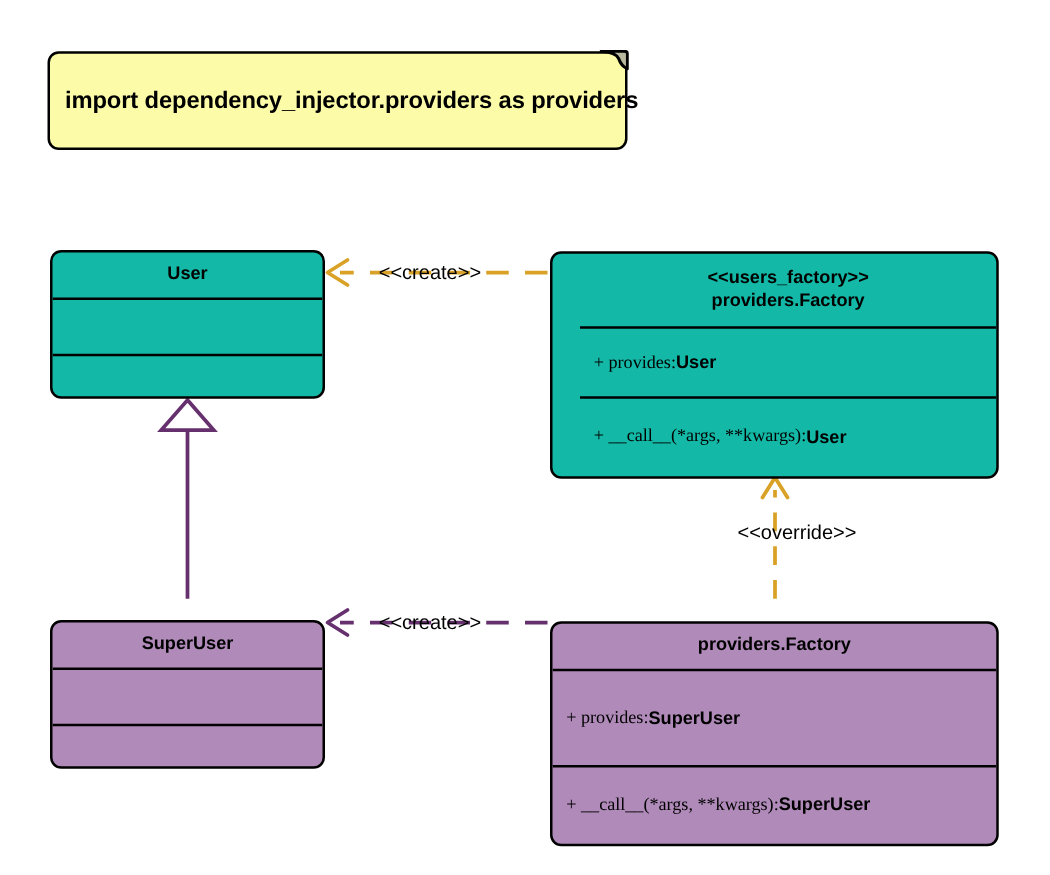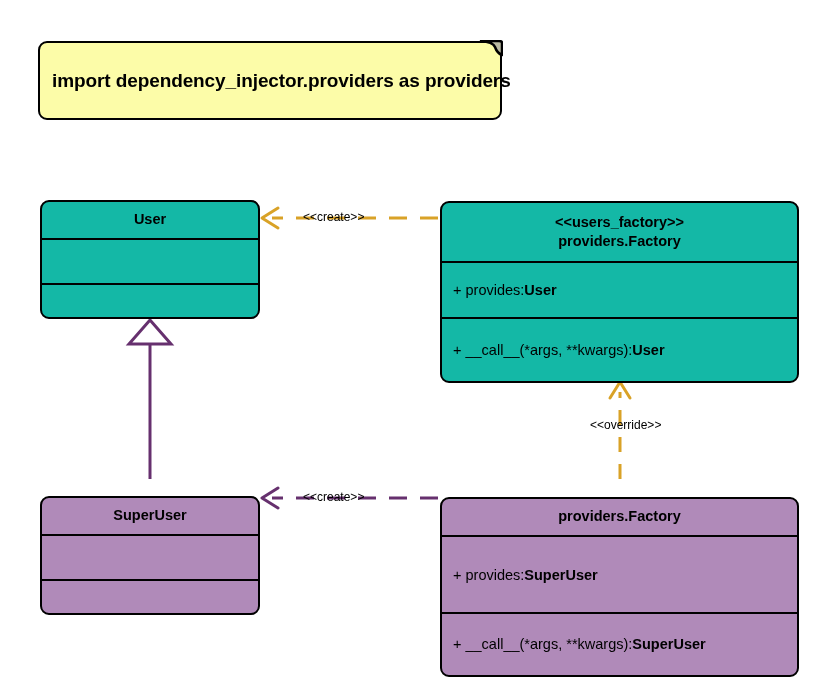--- a/index.html
+++ b/index.html
@@ -95,50 +95,50 @@
     line-height: 1.32;
   }
   .uml-class .class-member {
     display: flex;
     align-items: center;
     padding-left: 11px;
     font-size: 14.5px;
     white-space: nowrap;
   }
   .uml-class .class-member b { font-weight: bold; }
-  .uml-class .class-member .plain { font-weight: normal; }
+  .uml-class .class-member .plain { font-weight: normal; font-family: Liberation Serif, serif; }
 
   
   #class-user { left: 40px; top: 200px; width: 220px; height: 119px; }
   #class-user .c1 { height: 36px; }
   #class-user .c2 { height: 45px; }
   #class-user .c3 { height: 33px; }
 
   
   #class-superuser { left: 40px; top: 480px; width: 220px; height: 119px; }
   #class-superuser .c1 { height: 36px; }
   #class-superuser .c2 { height: 45px; }
   #class-superuser .c3 { height: 33px; }
 
   
-  #class-users-factory { left: 440px; top: 201px; width: 359px; height: 182px; }
+  #class-users-factory { left: 440px; top: 201px; width: 359px; height: 182px; padding-left: 22px; }
   #class-users-factory .c1 { height: 58px; }
   #class-users-factory .c2 { height: 56px; }
   #class-users-factory .c3 { height: 63px; }
 
   
   #class-providers-factory { left: 440px; top: 481px; width: 359px; height: 180px; }
   #class-providers-factory .c1 { height: 36px; }
   #class-providers-factory .c2 { height: 77px; }
   #class-providers-factory .c3 { height: 62px; }
 
   
   .edge-label {
     position: absolute;
-    font-size: 12px;
+    font-size: 16px;
     color: #000000;
     white-space: nowrap;
     background: transparent;
   }
   #label-create-user   { left: 303px; top: 210px; }
   #label-create-super  { left: 303px; top: 490px; }
   #label-override      { left: 580px; top: 418px; margin-left: 10px; }
 </style>
 </head>
 <body>

